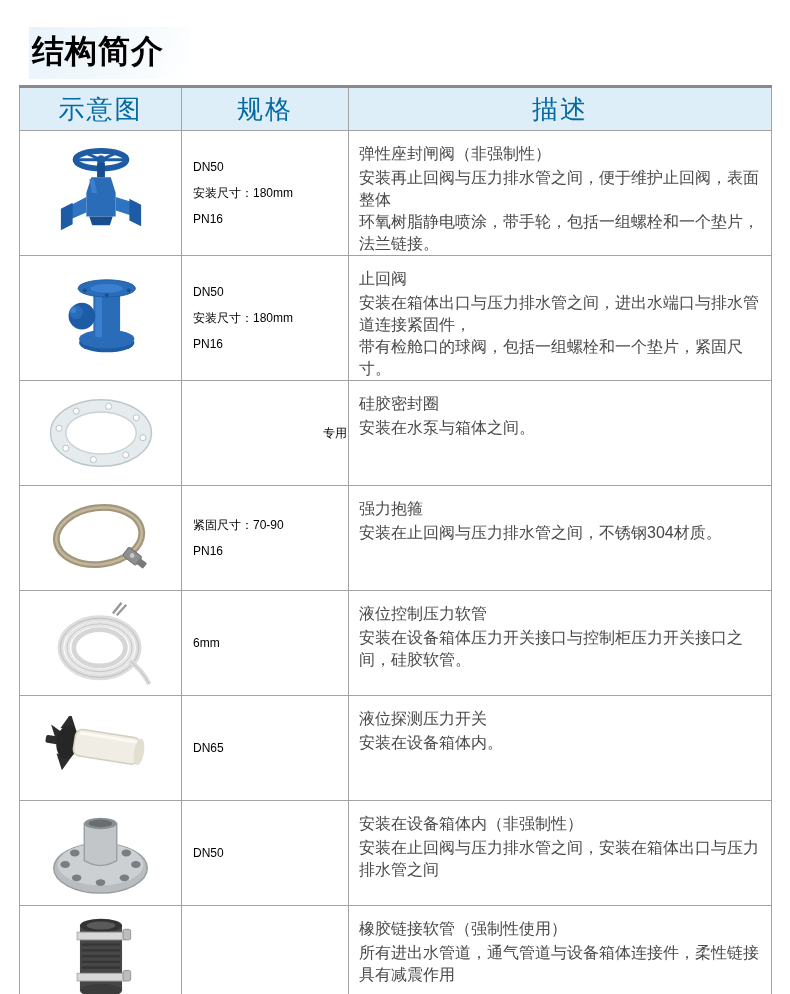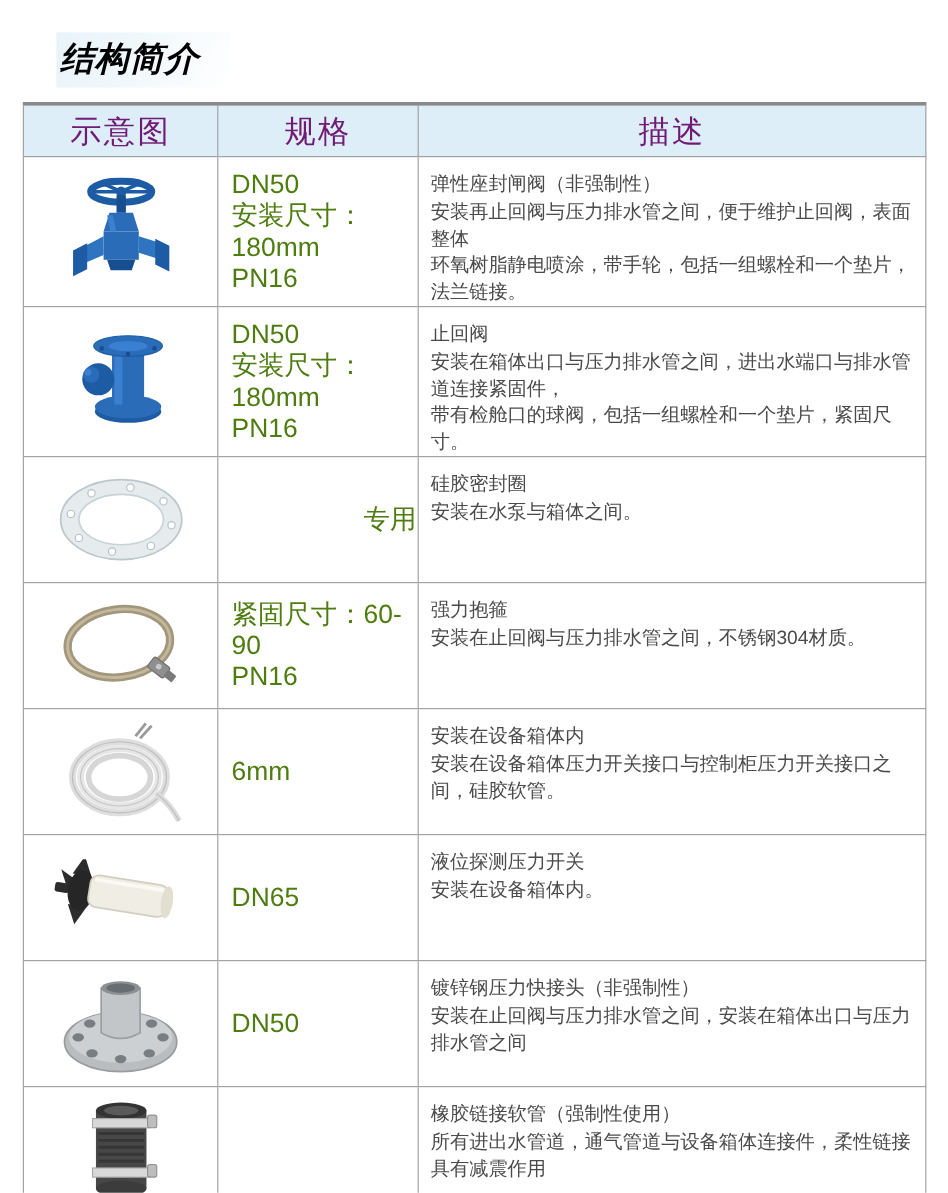--- a/index.html
+++ b/index.html
@@ -2,41 +2,41 @@
 <html><head>
 <meta charset="utf-8">
 <style>
   html,body { margin:0; padding:0; }
   body {
     width:790px; height:994px; background:#ffffff; position:relative;
     font-family:"Liberation Sans", sans-serif;
     -webkit-font-smoothing:antialiased;
   }
   .page-title {
-    position:absolute; left:47px; top:27px;
-    font-size:28px; font-weight:bold; font-style:italic; color:#000;
+    position:absolute; left:29px; top:27px;
+    font-size:32px; font-weight:bold; color:#000;
     letter-spacing:1px; padding:3px 26px 5px 3px;
     background:linear-gradient(115deg,#e8f3fa 0%,#f3f9fc 55%,#ffffff 100%);
   }
   table.spec-table {
     position:absolute; left:19px; top:85px; width:752px;
     border-collapse:collapse; table-layout:fixed;
     border:1px solid #a3a3a3; border-top:3px solid #8a8a8a;
   }
   col.c1 { width:162px; }
   col.c2 { width:167px; }
   col.c3 { width:423px; }
   th {
     background:#ddeef8; height:40px; font-size:26px; font-weight:normal;
-    color:#701a75; border:1px solid #a3a3a3; text-align:center; letter-spacing:2px;
+    color:#0369a1; border:1px solid #a3a3a3; text-align:center; letter-spacing:2px;
   }
   td { border:1px solid #a3a3a3; height:92px; overflow:hidden; }
   td.img-cell { text-align:center; vertical-align:middle; }
   td.img-cell svg { display:inline-block; vertical-align:middle; }
-  td.spec-cell { vertical-align:middle; padding-left:11px; font-size:22px; color:#4d7c0f; }
+  td.spec-cell { vertical-align:middle; padding-left:11px; font-size:12px; color:#000000; }
   td.spec-cell.spec-center { padding-left:0; text-align:right; }
   .spec-line { line-height:26px; }
   td.desc-cell { vertical-align:top; padding:12px 12px 0 10px; font-size:16px; color:#4a4a4a; }
   .desc-line { line-height:22px; }
   .desc-title { line-height:22px; margin-bottom:2px; }
 </style>
 </head>
 <body>
 
 <div class="page-title">结构简介</div>
@@ -152,21 +152,21 @@
             <ellipse cx="53" cy="38" rx="44" ry="29" fill="none" stroke="#c3b79c" stroke-width="2.5" transform="rotate(-7 53 38)"></ellipse>
             <g transform="rotate(38 88 60)">
               <rect x="78" y="54" width="17" height="11" rx="2" fill="#8f8f8f" stroke="#6f6f6f"></rect>
               <rect x="94" y="56" width="9" height="7" rx="1" fill="#7a7a7a"></rect>
               <circle cx="86" cy="59" r="2.4" fill="#c9c9c9"></circle>
             </g>
           </svg>
         </span>
       </td>
       <td class="spec-cell">
-        <div class="spec-line">紧固尺寸：60-90</div>
+        <div class="spec-line">紧固尺寸：70-90</div>
         <div class="spec-line">PN16</div>
       </td>
       <td class="desc-cell">
         <div class="desc-title">强力抱箍</div>
         <div class="desc-line">安装在止回阀与压力排水管之间，不锈钢304材质。</div>
       </td>
     </tr>
 
     <tr>
       <td class="img-cell">
@@ -180,21 +180,21 @@
             <ellipse cx="56" cy="50" rx="34" ry="25" fill="none" stroke="#c4c4c4" stroke-width="1"></ellipse>
             <path d="M88 64 Q101 74 108 88" stroke="#dcdcdc" stroke-width="5" fill="none"></path>
             <path d="M88 64 Q101 74 108 88" stroke="#bdbdbd" stroke-width="1" fill="none"></path>
           </svg>
         </span>
       </td>
       <td class="spec-cell">
         <div class="spec-line">6mm</div>
       </td>
       <td class="desc-cell">
-        <div class="desc-title">安装在设备箱体内</div>
+        <div class="desc-title">液位控制压力软管</div>
         <div class="desc-line">安装在设备箱体压力开关接口与控制柜压力开关接口之间，硅胶软管。</div>
       </td>
     </tr>
 
     <tr>
       <td class="img-cell">
         <span>
           <svg width="114" height="64" viewBox="0 0 115 64">
             <g transform="rotate(9 55 32)">
               <rect x="1" y="27" width="12" height="8" rx="2" fill="#2c2c2c"></rect>
@@ -234,21 +234,21 @@
             <path d="M40 13 H74 V52 Q57 62 40 52 Z" fill="#c2c6c8" stroke="#9aa0a3" stroke-width="1.5"></path>
             <ellipse cx="57" cy="13" rx="17" ry="6" fill="#8a9093"></ellipse>
             <ellipse cx="57" cy="13" rx="12.5" ry="4" fill="#676d70"></ellipse>
           </svg>
         </span>
       </td>
       <td class="spec-cell">
         <div class="spec-line">DN50</div>
       </td>
       <td class="desc-cell">
-        <div class="desc-title">镀锌钢压力快接头（非强制性）</div>
+        <div class="desc-title">安装在设备箱体内（非强制性）</div>
         <div class="desc-line">安装在止回阀与压力排水管之间，安装在箱体出口与压力排水管之间</div>
       </td>
     </tr>
 
     <tr>
       <td class="img-cell">
         <span>
           <svg width="82" height="88" viewBox="0 0 84 92">
             <rect x="20" y="12" width="44" height="68" fill="#474747"></rect>
             <path d="M22 32 H62 M22 38 H62 M22 44 H62 M22 50 H62 M22 56 H62" stroke="#363636" stroke-width="2.5"></path>

